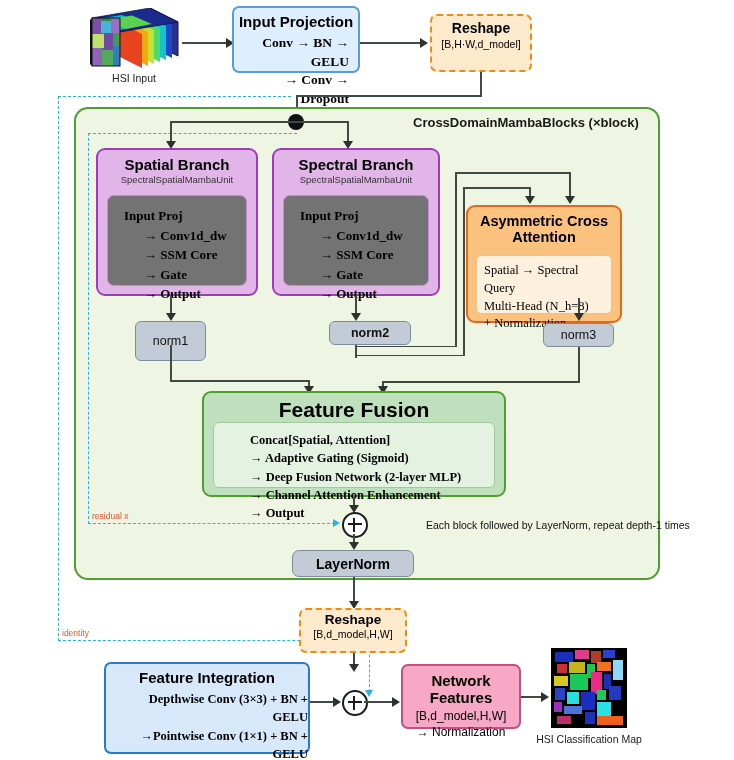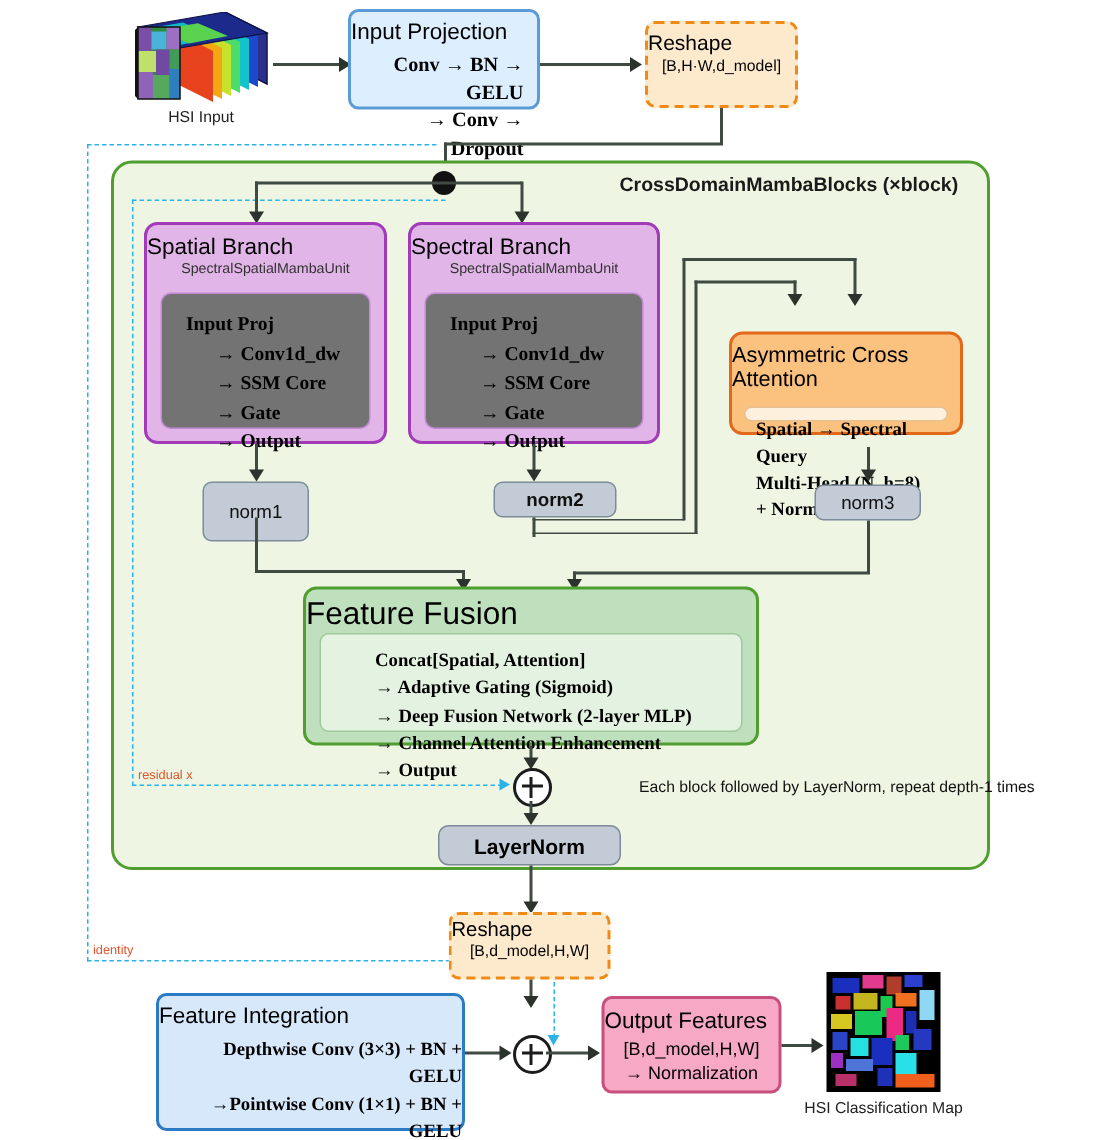--- a/index.html
+++ b/index.html
@@ -1,21 +1,21 @@
 <!DOCTYPE html>
 <html><head>
 <meta charset="utf-8">
 <style>
   html,body{margin:0;padding:0;background:#ffffff;}
   body{font-family:"Liberation Sans",sans-serif;}
   #root{position:relative;width:734px;height:760px;background:#fff;overflow:hidden;}
 
   
   .box{position:absolute;box-sizing:border-box;border-radius:7px;}
-  .box .ttl{font-weight:normal;}
+  .box .ttl{text-align:center;font-weight:bold;}
   .box .body{text-align:right;}
 
   
   .b-input{background:#ddeeff;border:2px solid #5b9bd5;}
   .b-input .ttl{font-size:15px;color:#000;padding-top:5px;}
   .b-input .body{font-family:"Liberation Serif",serif;font-weight:bold;font-size:13.5px;
                  line-height:1.38;padding:4px 9px 0 9px;color:#000;}
 
   
   .b-reshape{background:#fdeacd;border:2.5px dashed #ef8a17;}
@@ -34,21 +34,21 @@
                    background:#737373;border:1.5px solid #c489d4;border-radius:7px;}
   .b-branch .inner .txt{font-family:"Liberation Serif",serif;font-weight:bold;font-size:13px;
                         line-height:1.5;padding:10px 0 0 16px;color:#000;}
   .ind{padding-left:20px;display:block;}
 
   
   .b-attn{background:#fbc17f;border:2.5px solid #e2691a;border-radius:9px;}
   .b-attn .ttl{font-size:14.5px;padding-top:6px;line-height:1.12;color:#000;}
   .b-attn .inner{position:absolute;left:8px;right:8px;top:48px;bottom:7px;
                  background:#fdf1dd;border:1px solid #e7c191;border-radius:5px;}
-  .b-attn .inner .txt{font-family:"Liberation Serif",serif;font-weight:bold;font-size:12.5px;
+  .b-attn .inner .txt{font-family:"Liberation Serif",serif;font-weight:normal;font-size:12.5px;
                       line-height:1.42;padding:6px 0 0 7px;color:#000;}
 
   
   .b-norm{background:#c3ccd6;border:1.5px solid #7c8b99;border-radius:6px;
           display:flex;align-items:center;justify-content:center;
           font-size:12.5px;color:#111;}
 
   
   .b-fusion{background:#bfe0bd;border:2px solid #4f9e2f;border-radius:9px;}
   .b-fusion .ttl{font-size:21px;padding-top:5px;color:#000;}
@@ -209,21 +209,21 @@
       <div class="txt">
         <span>Input Proj</span>
         <span class="ind">→ Conv1d_dw</span>
         <span class="ind">→ SSM Core</span>
         <span class="ind">→ Gate</span>
         <span class="ind">→ Output</span>
       </div>
     </div>
   </div>
 
-  <div class="box b-attn" style="left:486px;top:205px;width:156px;height:69px;margin-top:16px;">
+  <div class="box b-attn" style="left:466px;top:205px;width:156px;height:118px;">
     <div class="ttl">Asymmetric  Cross Attention</div>
     <div class="inner">
       <div class="txt">
         <div>Spatial → Spectral Query</div>
         <div>Multi-Head (N_h=8)</div>
         <div>+ Normalization</div>
       </div>
     </div>
   </div>
 
@@ -315,21 +315,21 @@
   </div>
 
   <div class="ln lnh" style="left:310px;top:701px;width:27px;"></div>
   <div class="arrow ar-right" style="left:333px;top:696.5px;"></div>
   <div class="plus" style="left:342px;top:690px;"></div>
 
   <div class="ln lnh" style="left:364px;top:701px;width:32px;"></div>
   <div class="arrow ar-right" style="left:392px;top:696.5px;"></div>
 
   <div class="box b-out" style="left:401px;top:664px;width:120px;height:65px;">
-    <div class="ttl">Output Features</div>
+    <div class="ttl">Network Features</div>
     <div class="sub">
       <div>[B,d_model,H,W]</div>
       <div>→ Normalization</div>
     </div>
   </div>
 
   <div class="ln lnh" style="left:521px;top:696px;width:24px;"></div>
   <div class="arrow ar-right" style="left:541px;top:691.5px;"></div>
 
   <div class="cls-map" style="left:551px;top:648px;width:76px;height:80px;">

